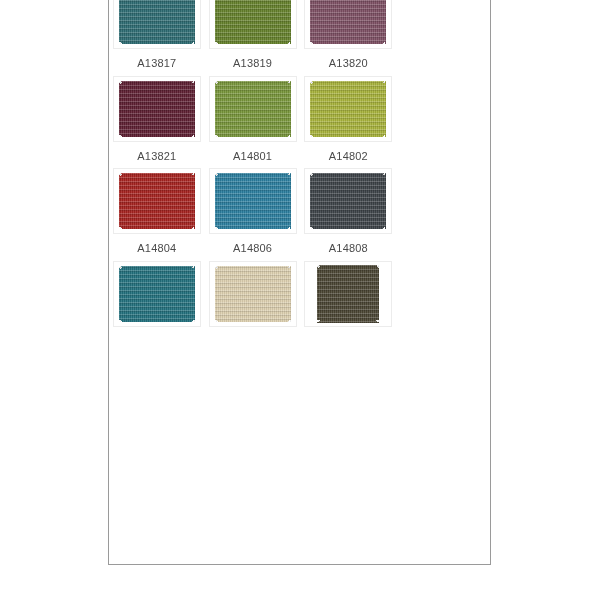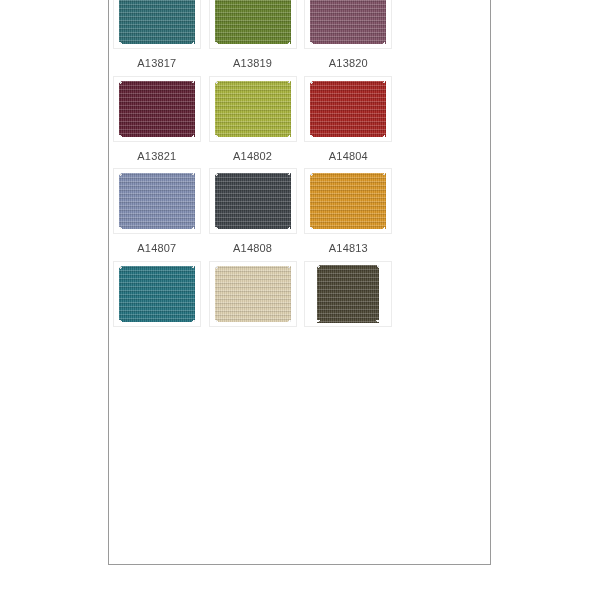--- a/index.html
+++ b/index.html
@@ -194,20 +194,34 @@
             <div class="edge-left" style="background: linear-gradient(to right bottom, transparent 49%, rgb(94, 31, 50) 50%) 0px 0px / 4px 6px repeat-y, linear-gradient(to right top, transparent 49%, rgb(94, 31, 50) 50%) 0px 3px / 4px 6px repeat-y;"></div>
             <div class="edge-right" style="background: linear-gradient(to left bottom, transparent 49%, rgb(94, 31, 50) 50%) 0px 0px / 4px 6px repeat-y, linear-gradient(to left top, transparent 49%, rgb(94, 31, 50) 50%) 0px 3px / 4px 6px repeat-y;"></div>
             <div class="weave" style="mask-image: none;"></div>
           </div>
         </div>
         <div class="swatch-label">A13821</div>
       </div>
       <div class="swatch-cell">
         <div class="swatch-frame">
           <div class="swatch-chip">
+            <div class="body" style="background: rgb(119, 149, 58);"></div>
+            <div class="body-h" style="background: rgb(119, 149, 58);"></div>
+            <div class="edge-top" style="background: linear-gradient(to right bottom, transparent 49%, rgb(119, 149, 58) 50%) 0px 0px / 6px 4px repeat-x, linear-gradient(to left bottom, transparent 49%, rgb(119, 149, 58) 50%) 3px 0px / 6px 4px repeat-x;"></div>
+            <div class="edge-bottom" style="background: linear-gradient(to right top, transparent 49%, rgb(119, 149, 58) 50%) 0px 0px / 6px 4px repeat-x, linear-gradient(to left top, transparent 49%, rgb(119, 149, 58) 50%) 3px 0px / 6px 4px repeat-x;"></div>
+            <div class="edge-left" style="background: linear-gradient(to right bottom, transparent 49%, rgb(119, 149, 58) 50%) 0px 0px / 4px 6px repeat-y, linear-gradient(to right top, transparent 49%, rgb(119, 149, 58) 50%) 0px 3px / 4px 6px repeat-y;"></div>
+            <div class="edge-right" style="background: linear-gradient(to left bottom, transparent 49%, rgb(119, 149, 58) 50%) 0px 0px / 4px 6px repeat-y, linear-gradient(to left top, transparent 49%, rgb(119, 149, 58) 50%) 0px 3px / 4px 6px repeat-y;"></div>
+            <div class="weave" style="mask-image: none;"></div>
+          </div>
+        </div>
+        <div class="swatch-label">A14801</div>
+      </div>
+      <div class="swatch-cell">
+        <div class="swatch-frame">
+          <div class="swatch-chip">
             <div class="body" style="background: rgb(167, 178, 59);"></div>
             <div class="body-h" style="background: rgb(167, 178, 59);"></div>
             <div class="edge-top" style="background: linear-gradient(to right bottom, transparent 49%, rgb(167, 178, 59) 50%) 0px 0px / 6px 4px repeat-x, linear-gradient(to left bottom, transparent 49%, rgb(167, 178, 59) 50%) 3px 0px / 6px 4px repeat-x;"></div>
             <div class="edge-bottom" style="background: linear-gradient(to right top, transparent 49%, rgb(167, 178, 59) 50%) 0px 0px / 6px 4px repeat-x, linear-gradient(to left top, transparent 49%, rgb(167, 178, 59) 50%) 3px 0px / 6px 4px repeat-x;"></div>
             <div class="edge-left" style="background: linear-gradient(to right bottom, transparent 49%, rgb(167, 178, 59) 50%) 0px 0px / 4px 6px repeat-y, linear-gradient(to right top, transparent 49%, rgb(167, 178, 59) 50%) 0px 3px / 4px 6px repeat-y;"></div>
             <div class="edge-right" style="background: linear-gradient(to left bottom, transparent 49%, rgb(167, 178, 59) 50%) 0px 0px / 4px 6px repeat-y, linear-gradient(to left top, transparent 49%, rgb(167, 178, 59) 50%) 0px 3px / 4px 6px repeat-y;"></div>
             <div class="weave" style="mask-image: none;"></div>
           </div>
         </div>
         <div class="swatch-label">A14802</div>
@@ -222,62 +236,48 @@
             <div class="edge-left" style="background: linear-gradient(to right bottom, transparent 49%, rgb(165, 34, 31) 50%) 0px 0px / 4px 6px repeat-y, linear-gradient(to right top, transparent 49%, rgb(165, 34, 31) 50%) 0px 3px / 4px 6px repeat-y;"></div>
             <div class="edge-right" style="background: linear-gradient(to left bottom, transparent 49%, rgb(165, 34, 31) 50%) 0px 0px / 4px 6px repeat-y, linear-gradient(to left top, transparent 49%, rgb(165, 34, 31) 50%) 0px 3px / 4px 6px repeat-y;"></div>
             <div class="weave" style="mask-image: none;"></div>
           </div>
         </div>
         <div class="swatch-label">A14804</div>
       </div>
       <div class="swatch-cell">
         <div class="swatch-frame">
           <div class="swatch-chip">
-            <div class="body" style="background: rgb(127, 140, 176);"></div>
-            <div class="body-h" style="background: rgb(127, 140, 176);"></div>
-            <div class="edge-top" style="background: linear-gradient(to right bottom, transparent 49%, rgb(127, 140, 176) 50%) 0px 0px / 6px 4px repeat-x, linear-gradient(to left bottom, transparent 49%, rgb(127, 140, 176) 50%) 3px 0px / 6px 4px repeat-x;"></div>
-            <div class="edge-bottom" style="background: linear-gradient(to right top, transparent 49%, rgb(127, 140, 176) 50%) 0px 0px / 6px 4px repeat-x, linear-gradient(to left top, transparent 49%, rgb(127, 140, 176) 50%) 3px 0px / 6px 4px repeat-x;"></div>
-            <div class="edge-left" style="background: linear-gradient(to right bottom, transparent 49%, rgb(127, 140, 176) 50%) 0px 0px / 4px 6px repeat-y, linear-gradient(to right top, transparent 49%, rgb(127, 140, 176) 50%) 0px 3px / 4px 6px repeat-y;"></div>
-            <div class="edge-right" style="background: linear-gradient(to left bottom, transparent 49%, rgb(127, 140, 176) 50%) 0px 0px / 4px 6px repeat-y, linear-gradient(to left top, transparent 49%, rgb(127, 140, 176) 50%) 0px 3px / 4px 6px repeat-y;"></div>
-            <div class="weave" style="mask-image: none;"></div>
-          </div>
-        </div>
-        <div class="swatch-label">A14807</div>
+            <div class="body" style="background: rgb(43, 126, 158);"></div>
+            <div class="body-h" style="background: rgb(43, 126, 158);"></div>
+            <div class="edge-top" style="background: linear-gradient(to right bottom, transparent 49%, rgb(43, 126, 158) 50%) 0px 0px / 6px 4px repeat-x, linear-gradient(to left bottom, transparent 49%, rgb(43, 126, 158) 50%) 3px 0px / 6px 4px repeat-x;"></div>
+            <div class="edge-bottom" style="background: linear-gradient(to right top, transparent 49%, rgb(43, 126, 158) 50%) 0px 0px / 6px 4px repeat-x, linear-gradient(to left top, transparent 49%, rgb(43, 126, 158) 50%) 3px 0px / 6px 4px repeat-x;"></div>
+            <div class="edge-left" style="background: linear-gradient(to right bottom, transparent 49%, rgb(43, 126, 158) 50%) 0px 0px / 4px 6px repeat-y, linear-gradient(to right top, transparent 49%, rgb(43, 126, 158) 50%) 0px 3px / 4px 6px repeat-y;"></div>
+            <div class="edge-right" style="background: linear-gradient(to left bottom, transparent 49%, rgb(43, 126, 158) 50%) 0px 0px / 4px 6px repeat-y, linear-gradient(to left top, transparent 49%, rgb(43, 126, 158) 50%) 0px 3px / 4px 6px repeat-y;"></div>
+            <div class="weave" style="mask-image: none;"></div>
+          </div>
+        </div>
+        <div class="swatch-label">A14806</div>
       </div>
       <div class="swatch-cell">
         <div class="swatch-frame">
           <div class="swatch-chip">
             <div class="body" style="background: rgb(61, 67, 72);"></div>
             <div class="body-h" style="background: rgb(61, 67, 72);"></div>
             <div class="edge-top" style="background: linear-gradient(to right bottom, transparent 49%, rgb(61, 67, 72) 50%) 0px 0px / 6px 4px repeat-x, linear-gradient(to left bottom, transparent 49%, rgb(61, 67, 72) 50%) 3px 0px / 6px 4px repeat-x;"></div>
             <div class="edge-bottom" style="background: linear-gradient(to right top, transparent 49%, rgb(61, 67, 72) 50%) 0px 0px / 6px 4px repeat-x, linear-gradient(to left top, transparent 49%, rgb(61, 67, 72) 50%) 3px 0px / 6px 4px repeat-x;"></div>
             <div class="edge-left" style="background: linear-gradient(to right bottom, transparent 49%, rgb(61, 67, 72) 50%) 0px 0px / 4px 6px repeat-y, linear-gradient(to right top, transparent 49%, rgb(61, 67, 72) 50%) 0px 3px / 4px 6px repeat-y;"></div>
             <div class="edge-right" style="background: linear-gradient(to left bottom, transparent 49%, rgb(61, 67, 72) 50%) 0px 0px / 4px 6px repeat-y, linear-gradient(to left top, transparent 49%, rgb(61, 67, 72) 50%) 0px 3px / 4px 6px repeat-y;"></div>
             <div class="weave" style="mask-image: none;"></div>
           </div>
         </div>
         <div class="swatch-label">A14808</div>
       </div>
       <div class="swatch-cell">
         <div class="swatch-frame">
           <div class="swatch-chip">
-            <div class="body" style="background: rgb(217, 149, 36);"></div>
-            <div class="body-h" style="background: rgb(217, 149, 36);"></div>
-            <div class="edge-top" style="background: linear-gradient(to right bottom, transparent 49%, rgb(217, 149, 36) 50%) 0px 0px / 6px 4px repeat-x, linear-gradient(to left bottom, transparent 49%, rgb(217, 149, 36) 50%) 3px 0px / 6px 4px repeat-x;"></div>
-            <div class="edge-bottom" style="background: linear-gradient(to right top, transparent 49%, rgb(217, 149, 36) 50%) 0px 0px / 6px 4px repeat-x, linear-gradient(to left top, transparent 49%, rgb(217, 149, 36) 50%) 3px 0px / 6px 4px repeat-x;"></div>
-            <div class="edge-left" style="background: linear-gradient(to right bottom, transparent 49%, rgb(217, 149, 36) 50%) 0px 0px / 4px 6px repeat-y, linear-gradient(to right top, transparent 49%, rgb(217, 149, 36) 50%) 0px 3px / 4px 6px repeat-y;"></div>
-            <div class="edge-right" style="background: linear-gradient(to left bottom, transparent 49%, rgb(217, 149, 36) 50%) 0px 0px / 4px 6px repeat-y, linear-gradient(to left top, transparent 49%, rgb(217, 149, 36) 50%) 0px 3px / 4px 6px repeat-y;"></div>
-            <div class="weave" style="mask-image: none;"></div>
-          </div>
-        </div>
-        <div class="swatch-label">A14813</div>
-      </div>
-      <div class="swatch-cell">
-        <div class="swatch-frame">
-          <div class="swatch-chip">
             <div class="body" style="background: rgb(34, 112, 125);"></div>
             <div class="body-h" style="background: rgb(34, 112, 125);"></div>
             <div class="edge-top" style="background: linear-gradient(to right bottom, transparent 49%, rgb(34, 112, 125) 50%) 0px 0px / 6px 4px repeat-x, linear-gradient(to left bottom, transparent 49%, rgb(34, 112, 125) 50%) 3px 0px / 6px 4px repeat-x;"></div>
             <div class="edge-left" style="background: linear-gradient(to right bottom, transparent 49%, rgb(34, 112, 125) 50%) 0px 0px / 4px 6px repeat-y, linear-gradient(to right top, transparent 49%, rgb(34, 112, 125) 50%) 0px 3px / 4px 6px repeat-y;"></div>
             <div class="edge-right" style="background: linear-gradient(to left bottom, transparent 49%, rgb(34, 112, 125) 50%) 0px 0px / 4px 6px repeat-y, linear-gradient(to left top, transparent 49%, rgb(34, 112, 125) 50%) 0px 3px / 4px 6px repeat-y;"></div>
             <div class="weave" style="mask-image: none;"></div>
           </div>
         </div>
       </div>
       <div class="swatch-cell">

